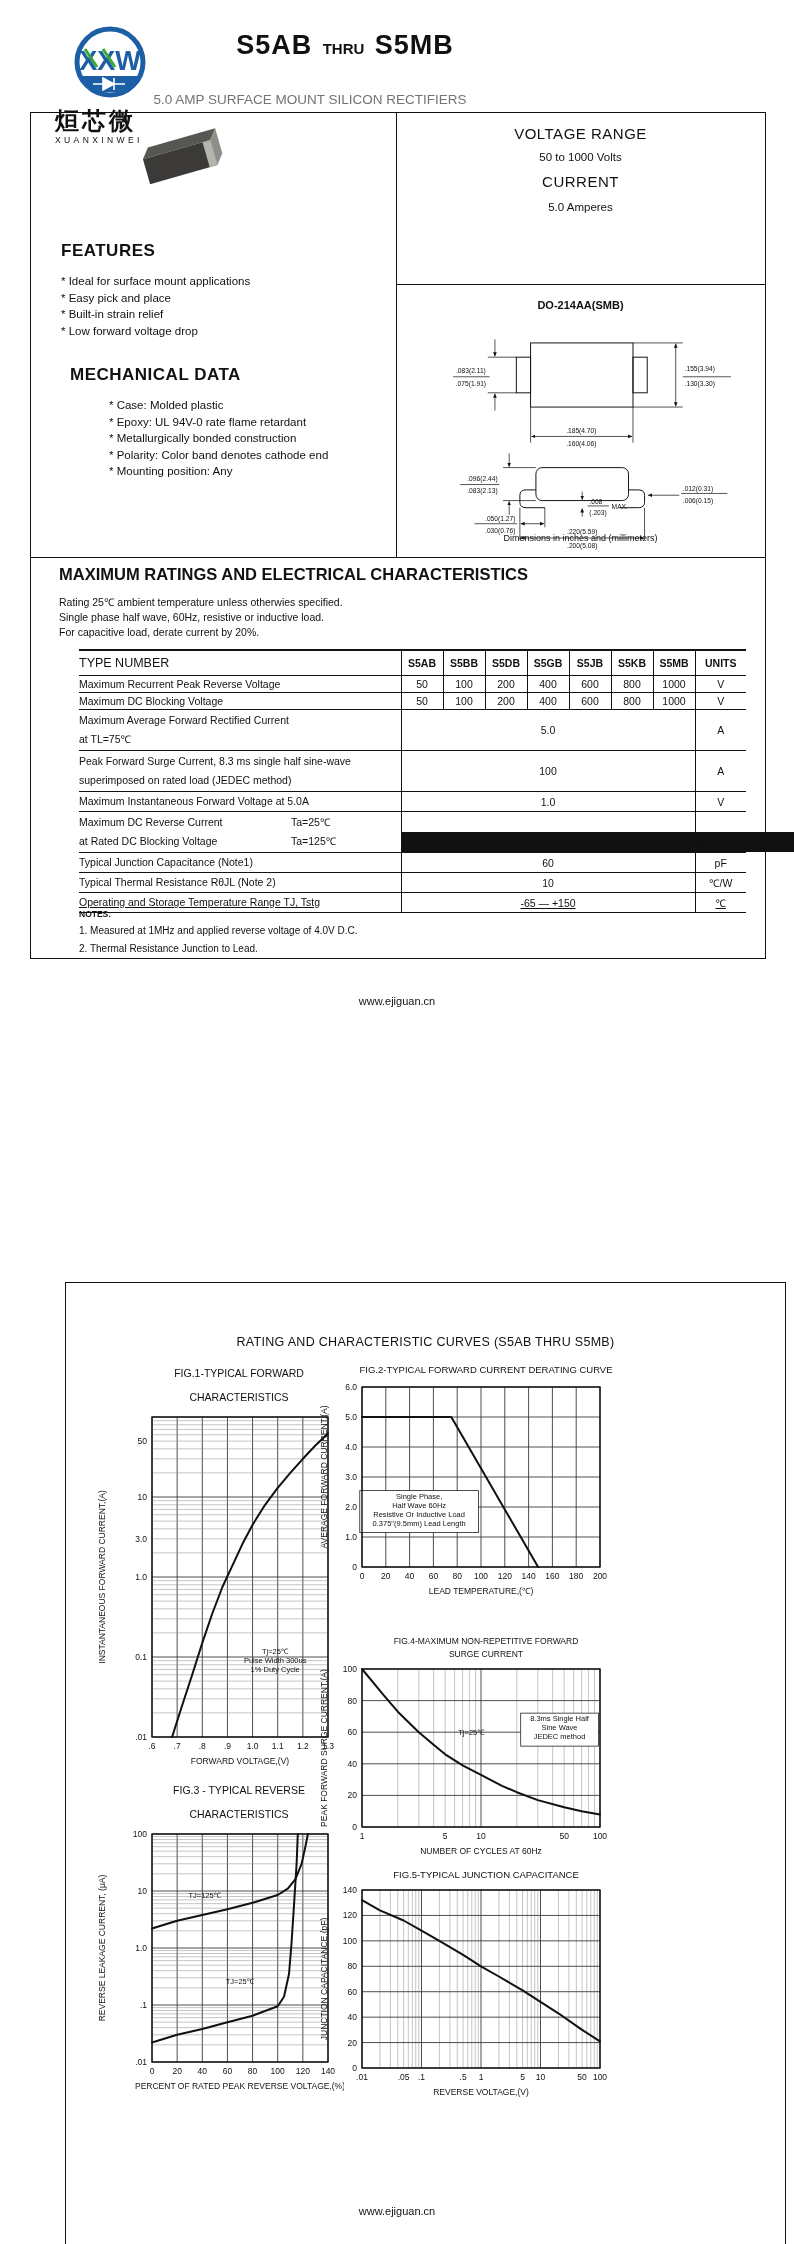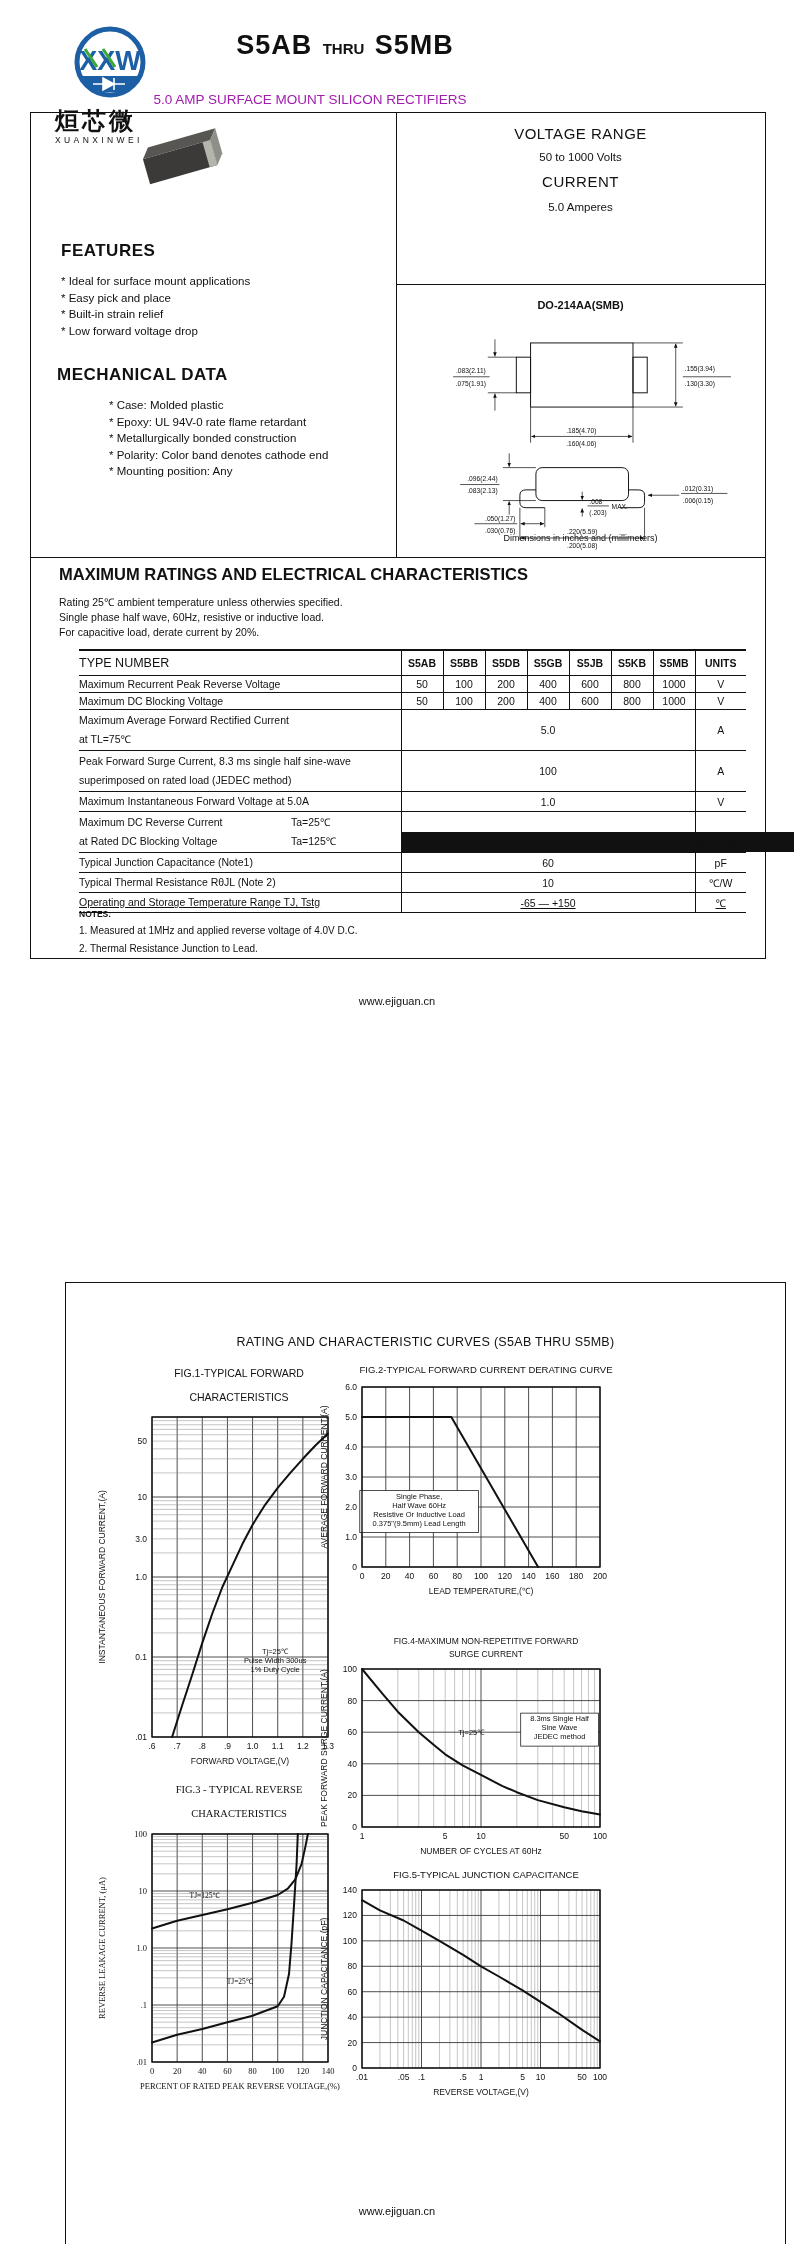--- a/index.html
+++ b/index.html
@@ -6,21 +6,21 @@
   body{width:794px;font-family:"Liberation Sans",sans-serif;color:#111;}
   #page{position:relative;width:794px;height:2244px;background:#fff;overflow:hidden;}
   .abs{position:absolute;}
   .ctr{text-align:center;}
   .box{position:absolute;border:1.6px solid #111;}
   .hline{position:absolute;background:#111;height:1.4px;}
   .vline{position:absolute;background:#111;width:1.4px;}
   
   .title-main{font-size:27px;font-weight:bold;letter-spacing:1px;}
   .title-thru{font-size:15px;font-weight:bold;margin:0 6px;}
-  .subtitle{font-size:13.5px;color:#a21caf;}
+  .subtitle{font-size:13.5px;color:#737373;}
   .logo-cn{font-size:24px;font-weight:bold;letter-spacing:3px;line-height:26px;}
   .logo-en{font-size:8.5px;letter-spacing:3.4px;margin-top:1px;}
   
   .sec-h{font-size:17px;font-weight:bold;letter-spacing:.5px;}
   ul.plain{list-style:none;margin:0;padding:0;}
   ul.plain li{font-size:11.5px;line-height:16.5px;}
   ul.plain li::before{content:"* ";}
   
   .vr-h{font-size:15px;letter-spacing:.5px;}
   .vr-t{font-size:11.5px;}
@@ -118,21 +118,21 @@
         </g>
       </svg>
     </div>
     <div class="abs sec-h" style="left:30px;top:128px;">FEATURES</div>
     <ul class="plain abs" style="left:30px;top:160px;width:320px;">
         <li>Ideal for surface mount applications</li>
         <li>Easy pick and place</li>
         <li>Built-in strain relief</li>
         <li>Low forward voltage drop</li>
       </ul>
-    <div class="abs sec-h" style="left:26px;top:252px;">MECHANICAL DATA</div>
+    <div class="abs sec-h" style="left:39px;top:252px;">MECHANICAL DATA</div>
     <ul class="plain abs" style="left:30px;top:284px;width:330px;margin-left:48px;">
         <li>Case: Molded plastic</li>
         <li>Epoxy: UL 94V-0 rate flame retardant</li>
         <li>Metallurgically bonded construction</li>
         <li>Polarity: Color band denotes cathode end</li>
         <li>Mounting position: Any</li>
       </ul>
 
     <div class="abs ctr vr-h" style="left:365px;top:12px;width:369px;">VOLTAGE RANGE</div>
     <div class="abs ctr vr-t" style="left:365px;top:38px;width:369px;">50 to 1000 Volts</div>
@@ -513,21 +513,21 @@
           <text x="41" y="137.4" class="tick" text-anchor="end">20</text>
           <text x="41" y="105.8" class="tick" text-anchor="end">40</text>
           <text x="41" y="74.2" class="tick" text-anchor="end">60</text>
           <text x="41" y="42.599999999999994" class="tick" text-anchor="end">80</text>
           <text x="41" y="11" class="tick" text-anchor="end">100</text>
           <text x="165" y="193" class="axlab" text-anchor="middle">NUMBER OF CYCLES AT 60Hz</text>
           <text transform="rotate(-90)" x="-87" y="11" class="axlab" text-anchor="middle">PEAK FORWARD SURGE CURRENT,(A)</text>
         </svg>
     </div>
 
-    <div class="abs" style="left:28px;top:495px;width:250px;font-family:Liberation Serif, serif;">
+    <div class="abs" style="left:28px;top:495px;width:250px;">
       <div class="fig-title" style="padding-left:40px;">FIG.3 - TYPICAL REVERSE</div>
       <div class="fig-title" style="padding-left:40px;">CHARACTERISTICS</div>
       <svg class="chart" viewBox="0 0 250 275" width="250" height="275">
           <g>
             <line x1="58" x2="58" y1="8" y2="236" class="gmaj"></line>
             <line x1="83.14285714285714" x2="83.14285714285714" y1="8" y2="236" class="gmaj"></line>
             <line x1="108.28571428571428" x2="108.28571428571428" y1="8" y2="236" class="gmaj"></line>
             <line x1="133.42857142857144" x2="133.42857142857144" y1="8" y2="236" class="gmaj"></line>
             <line x1="158.57142857142856" x2="158.57142857142856" y1="8" y2="236" class="gmaj"></line>
             <line x1="183.71428571428572" x2="183.71428571428572" y1="8" y2="236" class="gmaj"></line>

